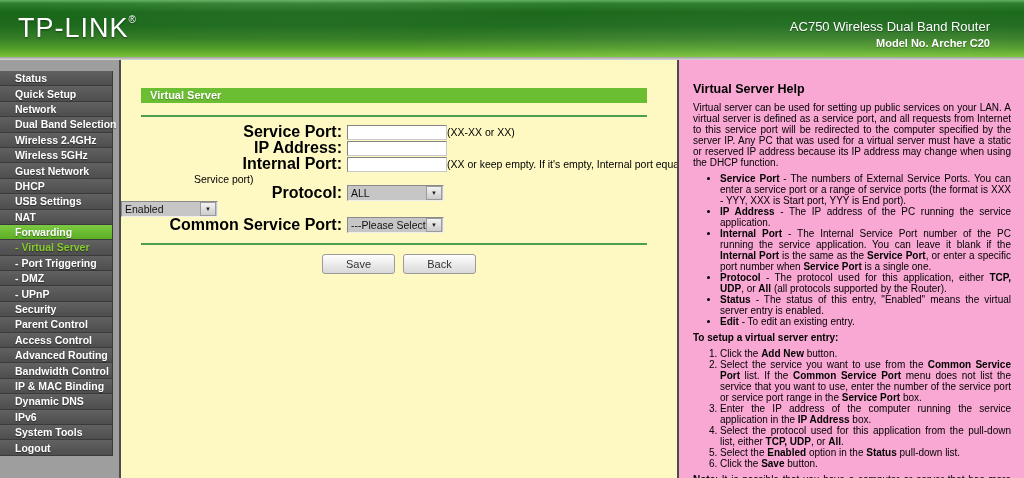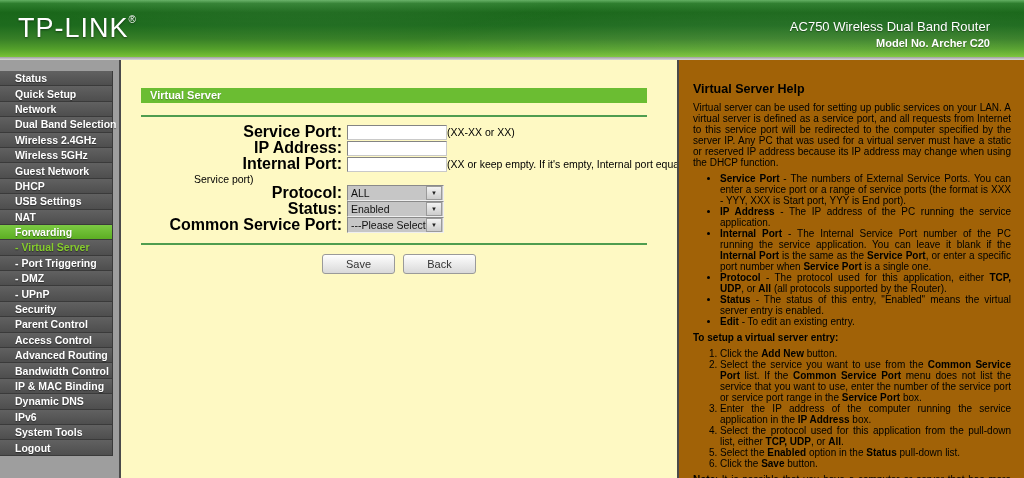--- a/index.html
+++ b/index.html
@@ -80,21 +80,21 @@
   }
   .btn-row { display:flex; justify-content:center; gap:8px; margin-top:9px; }
   .btn {
     width:73px; height:20px; background:linear-gradient(180deg,#fefefe,#d9d9d9);
     border:1px solid #9a9a9a; border-radius:3px; font-size:11px; color:#333;
     font-family:inherit; cursor:pointer;
   }
   
   .help {
     position:absolute; left:677px; right:0; top:60px; bottom:0;
-    background:#a16207; border-left:2px solid #4a4a4a; box-sizing:border-box;
+    background:#f9a8d4; border-left:2px solid #4a4a4a; box-sizing:border-box;
     padding:22px 13px 0 14px; overflow:hidden; color:#000;
   }
   .help-title { font-size:12.5px; font-weight:bold; margin-bottom:6px; }
   .help-p { font-size:10px; line-height:11px; text-align:justify; margin:0 0 5px 0; }
   .help-heading { font-weight:bold; text-align:left; }
   .help-ul, .help-ol { margin:0 0 5px 0; padding-left:27px; }
   .help-ul li, .help-ol li { font-size:10px; line-height:11px; text-align:justify; }
 </style>
 </head>
 <body>
@@ -159,21 +159,20 @@
     </div>
     <div class="wrap-row">Service port)</div>
     <div class="form-row">
       <label class="form-label">Protocol:</label>
       <div class="select">
         <span class="select-val">ALL</span>
         <span class="select-arrow">▼</span>
       </div>
     </div>
     <div class="form-row">
-      <label class="form-label">Status:</label>
       <div class="select">
         <span class="select-val">Enabled</span>
         <span class="select-arrow">▼</span>
       </div>
     </div>
     <div class="form-row">
       <label class="form-label">Common Service Port:</label>
       <div class="select">
         <span class="select-val">---Please Select---</span>
         <span class="select-arrow">▼</span>

